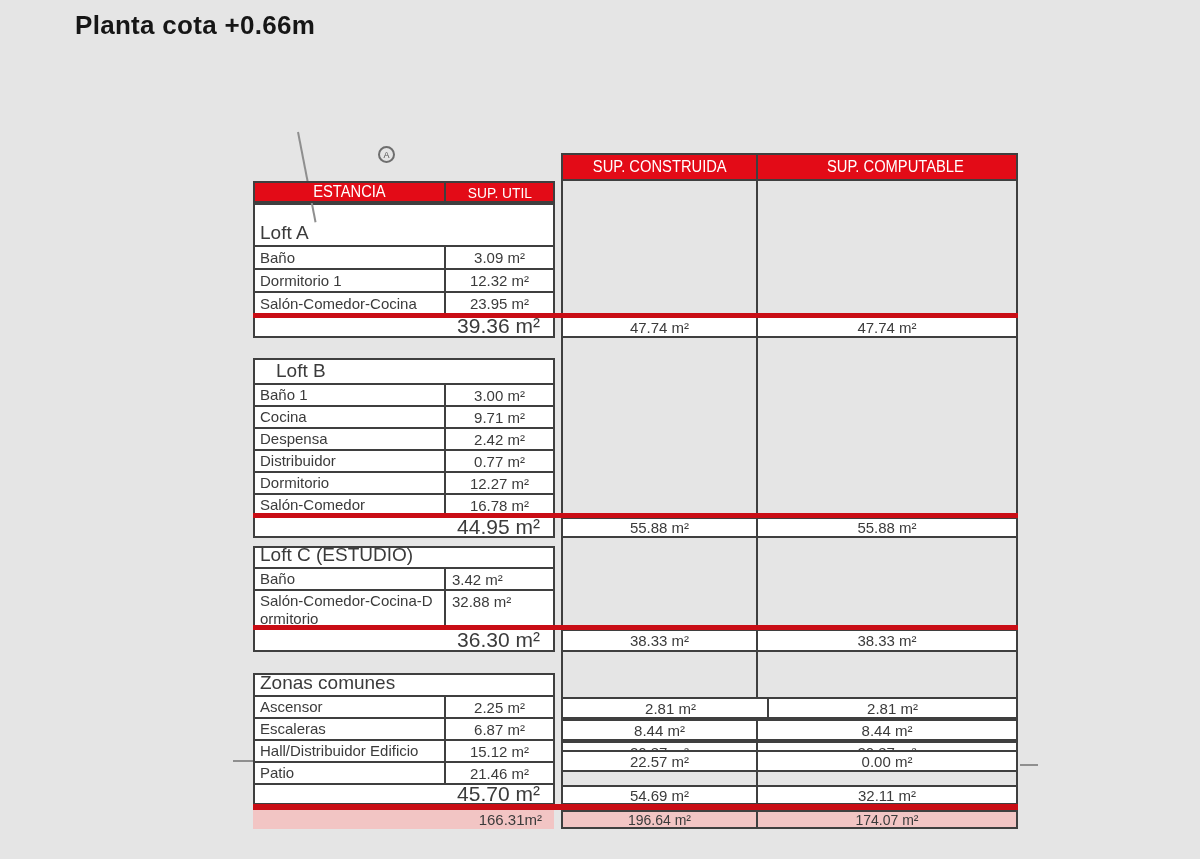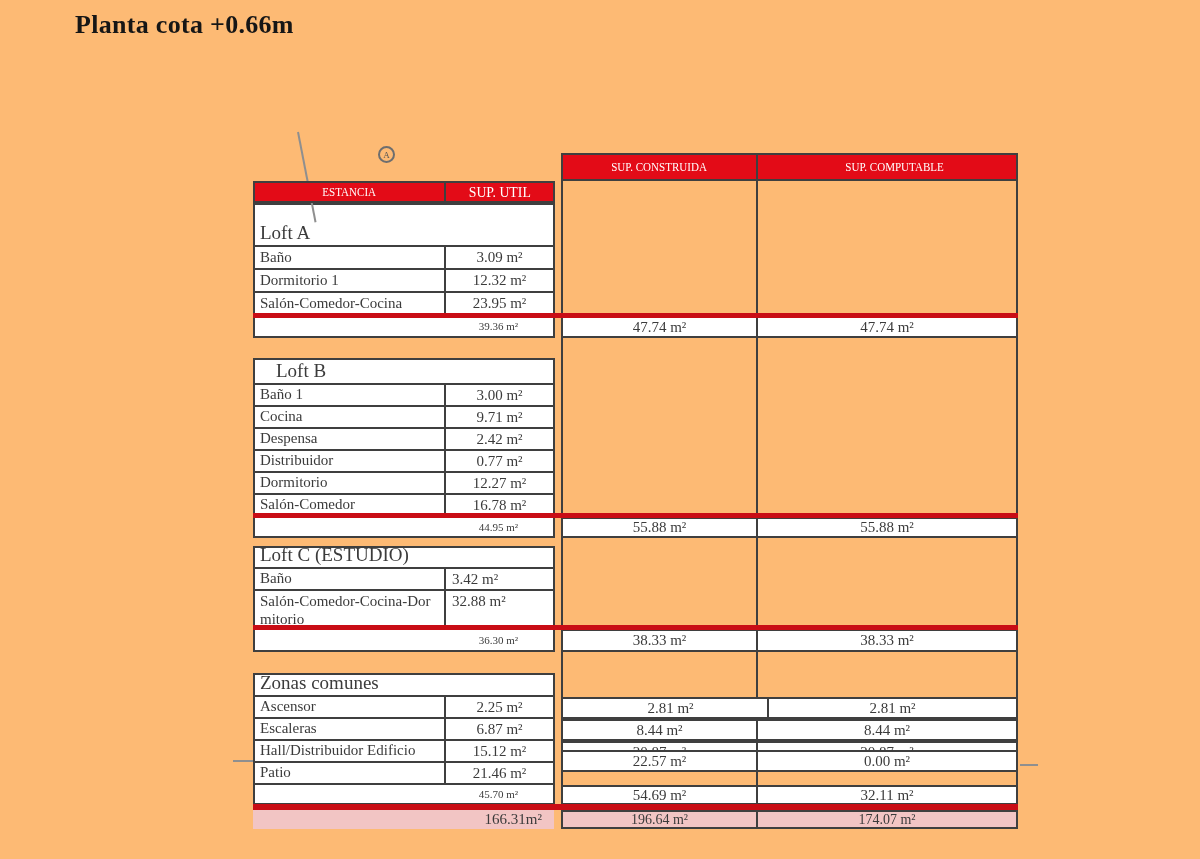--- a/index.html
+++ b/index.html
@@ -1,33 +1,33 @@
 <!DOCTYPE html>
 <html><head>
 <meta charset="utf-8">
 <style>
   html,body{margin:0;padding:0;background:#fff;}
-  .canvas{position:relative;width:1200px;height:859px;background:#fdba74;overflow:hidden;
-          font-family:Liberation Serif, serif;color:#3b3b3b;}
+  .canvas{position:relative;width:1200px;height:859px;background:#e5e5e5;overflow:hidden;
+          font-family:Liberation Sans, sans-serif;color:#3b3b3b;}
   .title{position:absolute;left:75px;top:10px;font-size:26px;font-weight:600;color:#161616;letter-spacing:.3px;}
   
   .sec{position:absolute;left:253px;width:302px;border:2px solid #3f3f3f;box-sizing:border-box;background:#fff;z-index:1;}
   .slabel{border-bottom:2px solid #3f3f3f;display:flex;align-items:flex-end;padding:0 0 1px 5px;box-sizing:border-box;font-size:19px;}
   .row{position:relative;border-bottom:2px solid #3f3f3f;box-sizing:border-box;font-size:15px;}
   .lbl{position:absolute;left:5px;bottom:2px;white-space:nowrap;}
   .row.wrap .lbl{white-space:normal;bottom:auto;top:1px;width:180px;line-height:18px;word-break:break-all;}
   .val{position:absolute;left:189px;right:0;top:0;bottom:0;border-left:2px solid #3f3f3f;
        display:flex;align-items:center;justify-content:center;box-sizing:border-box;}
   .val.left{justify-content:flex-start;padding-left:6px;}
   .val.top{align-items:flex-start;padding-top:2px;}
-  .trow{position:relative;font-size:11px;}
+  .trow{position:relative;font-size:21px;}
   .tval{position:absolute;left:189px;right:0;top:0;bottom:0;display:flex;align-items:center;justify-content:center;}
   
   .hdr{position:absolute;background:#e30b17;color:#fff;display:flex;box-sizing:border-box;border:2px solid #3f3f3f;z-index:3;}
-  .hcell{display:flex;align-items:center;justify-content:center;font-size:12px;box-sizing:border-box;}
+  .hcell{display:flex;align-items:center;justify-content:center;font-size:16px;box-sizing:border-box;}
   .hcell .cx{transform:scaleX(.92);display:inline-block;white-space:nowrap;}
   
   .vline{position:absolute;top:153px;height:676px;width:2px;background:#3f3f3f;z-index:0;}
   .rrow{position:absolute;left:561px;width:457px;border:2px solid #3f3f3f;box-sizing:border-box;display:flex;background:#fff;z-index:1;font-size:15px;}
   .rc1{width:195px;border-right:2px solid #3f3f3f;display:flex;align-items:center;justify-content:center;box-sizing:border-box;}
   .rc2{flex:1;display:flex;align-items:center;justify-content:center;}
   
   .pinkL{position:absolute;left:253px;top:810px;width:301px;height:19px;background:#f2c5c4;
          display:flex;align-items:center;justify-content:flex-end;padding-right:12px;box-sizing:border-box;font-size:15px;z-index:1;}
   .pinkR{position:absolute;left:561px;top:810px;width:457px;height:19px;background:#f2c5c4;

